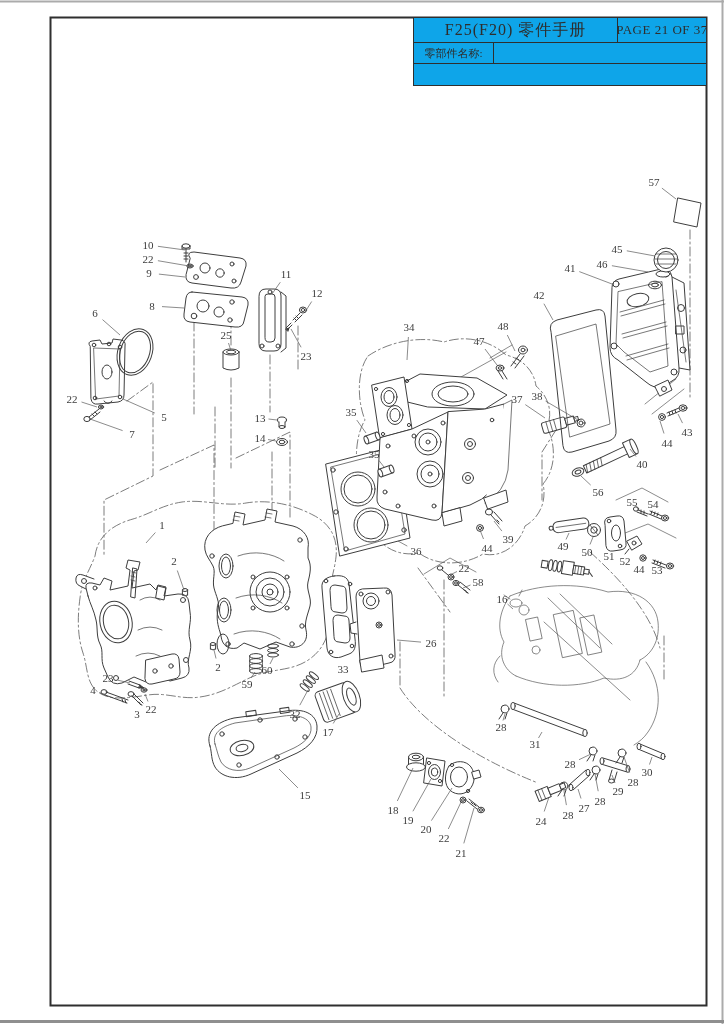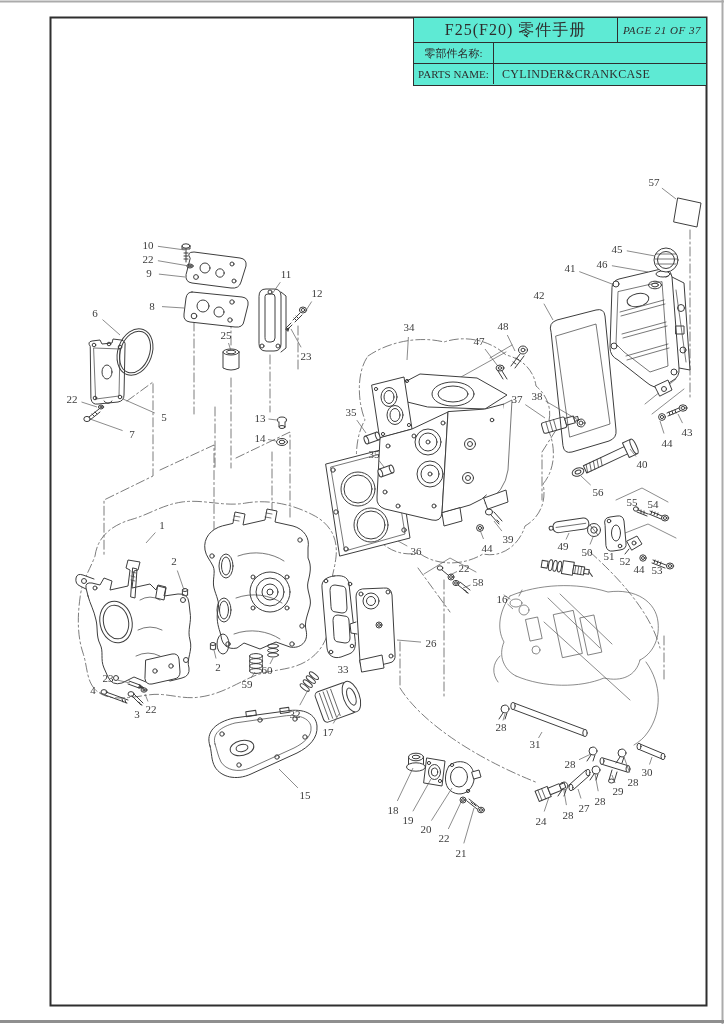--- a/index.html
+++ b/index.html
@@ -6,27 +6,27 @@
   .page{position:relative;width:724px;height:1024px;background:#fff;overflow:hidden;
         font-family:"Liberation Serif",serif;color:#2e2e2e;}
   svg{position:absolute;left:0;top:0;}
   .dd{stroke:#5c5c5c;stroke-width:.8;stroke-dasharray:9 3 2 3;fill:none;}
   .t{stroke-width:.7;}
   .thin{stroke:#5a5a5a;stroke-width:.7;fill:none;}
   .ldr{stroke:#5a5a5a;stroke-width:.7;}
   .n{font:11px "Liberation Serif",serif;fill:#3c3c3c;text-anchor:middle;}
   
   .hdr{position:absolute;left:413px;top:17px;width:294px;height:69px;box-sizing:border-box;
-       border:1.6px solid #2f2f2f;background:#5eead4;}
+       border:1.6px solid #2f2f2f;background:#0ea5e9;}
   .hdr .r1{display:flex;height:25px;box-sizing:border-box;border-bottom:1.4px solid #2f2f2f;}
   .hdr .r2{display:flex;height:21px;box-sizing:border-box;border-bottom:1.4px solid #2f2f2f;gap:6px;}
   .hdr .r3{display:flex;height:20px;box-sizing:border-box;}
   .c{display:flex;align-items:center;box-sizing:border-box;white-space:nowrap;overflow:hidden;}
   .title-c{width:204px;justify-content:center;font-size:16px;letter-spacing:1px;border-right:1.4px solid #2f2f2f;}
-  .pageno-c{flex:1;justify-content:center;font-size:11px;letter-spacing:.5px;font-style:italic;}
+  .pageno-c{flex:1;justify-content:center;font-size:13px;letter-spacing:.5px;}
   .lab-c{width:80px;justify-content:center;font-size:11px;border-right:1.4px solid #2f2f2f;}
   .val-c{flex:1;padding-left:8px;font-size:12px;letter-spacing:.3px;}
 </style>
 </head>
 <body>
 
 <div class="page">
 
 <svg width="724" height="1024" viewBox="0 0 724 1024">
 
@@ -762,19 +762,15 @@
 </svg>
 
 <div class="hdr">
   <div class="r1">
     <div class="c title-c">F25(F20) 零件手册</div>
     <div class="c pageno-c">PAGE 21 OF 37</div>
   </div>
   <div class="r2">
     <div class="c lab-c">零部件名称:</div>
   </div>
-  <div class="r3">
-    <div class="c lab-c">PARTS NAME:</div>
-    <div class="c val-c">CYLINDER&amp;CRANKCASE</div>
-  </div>
 </div>
 
 </div>
 
 </body></html>

